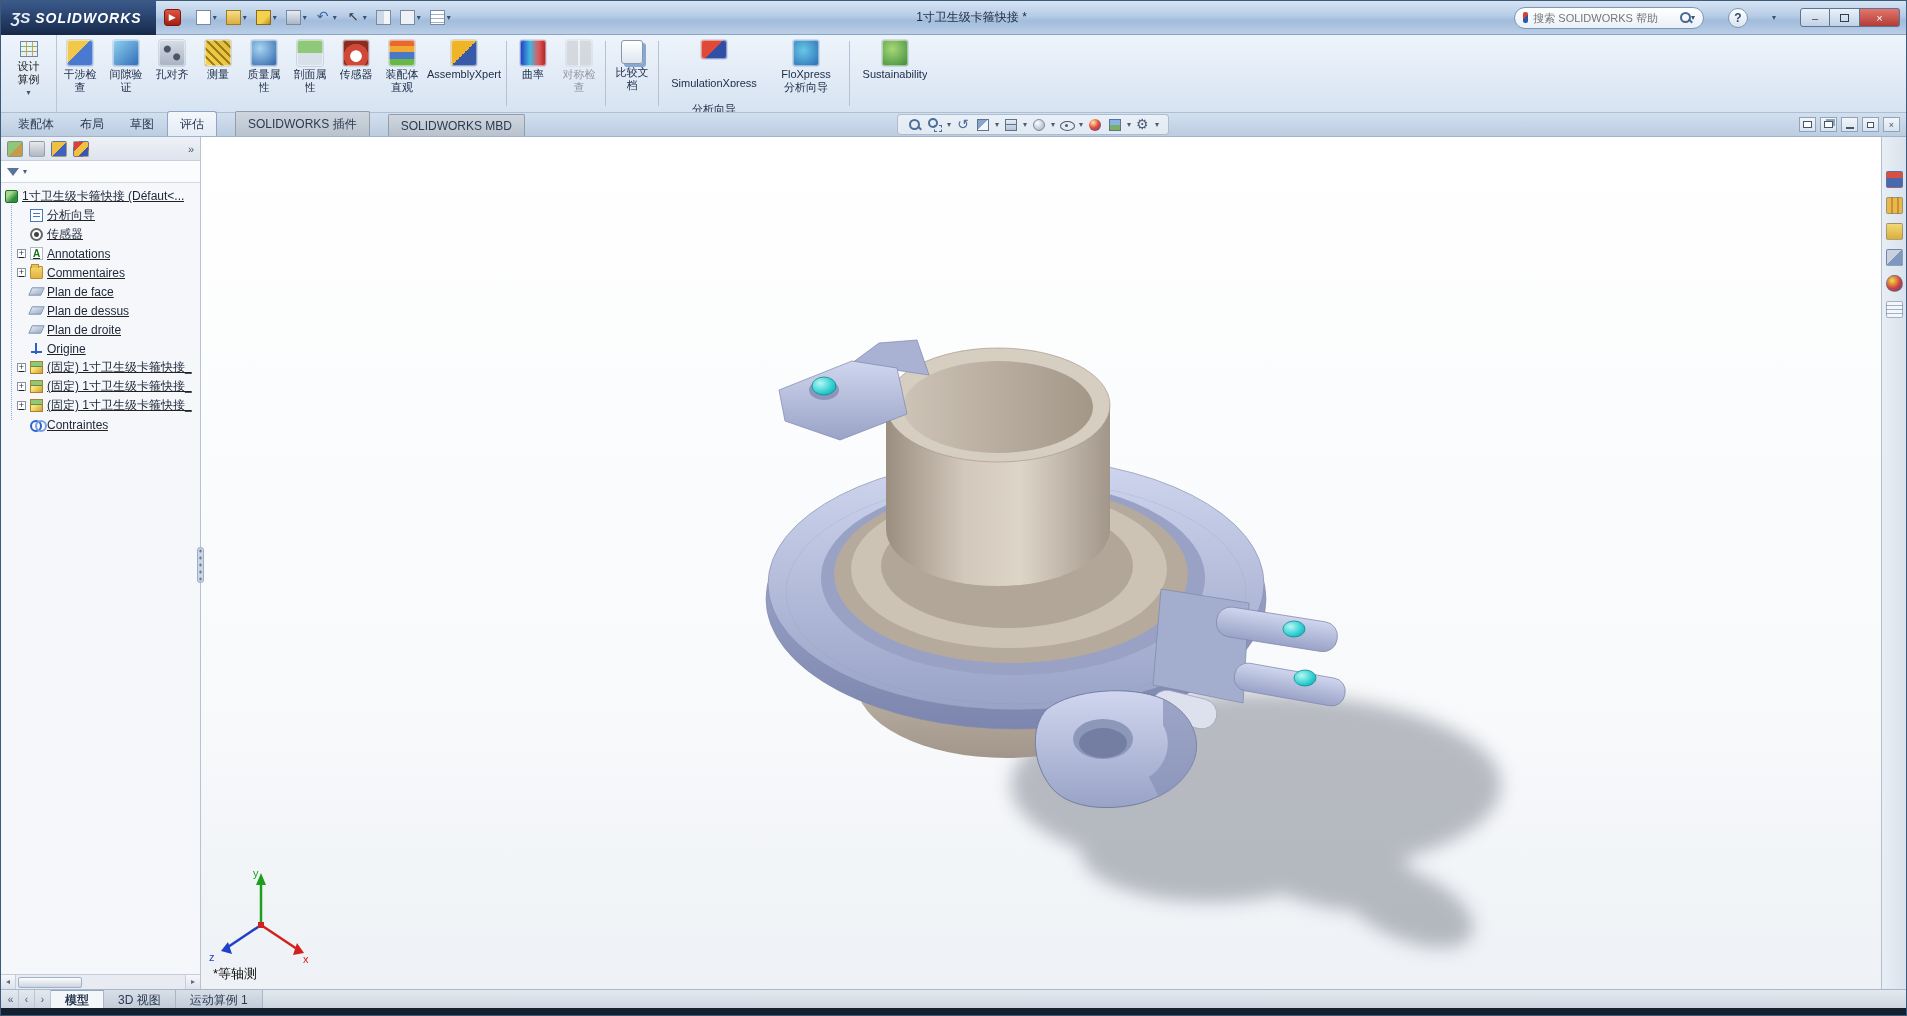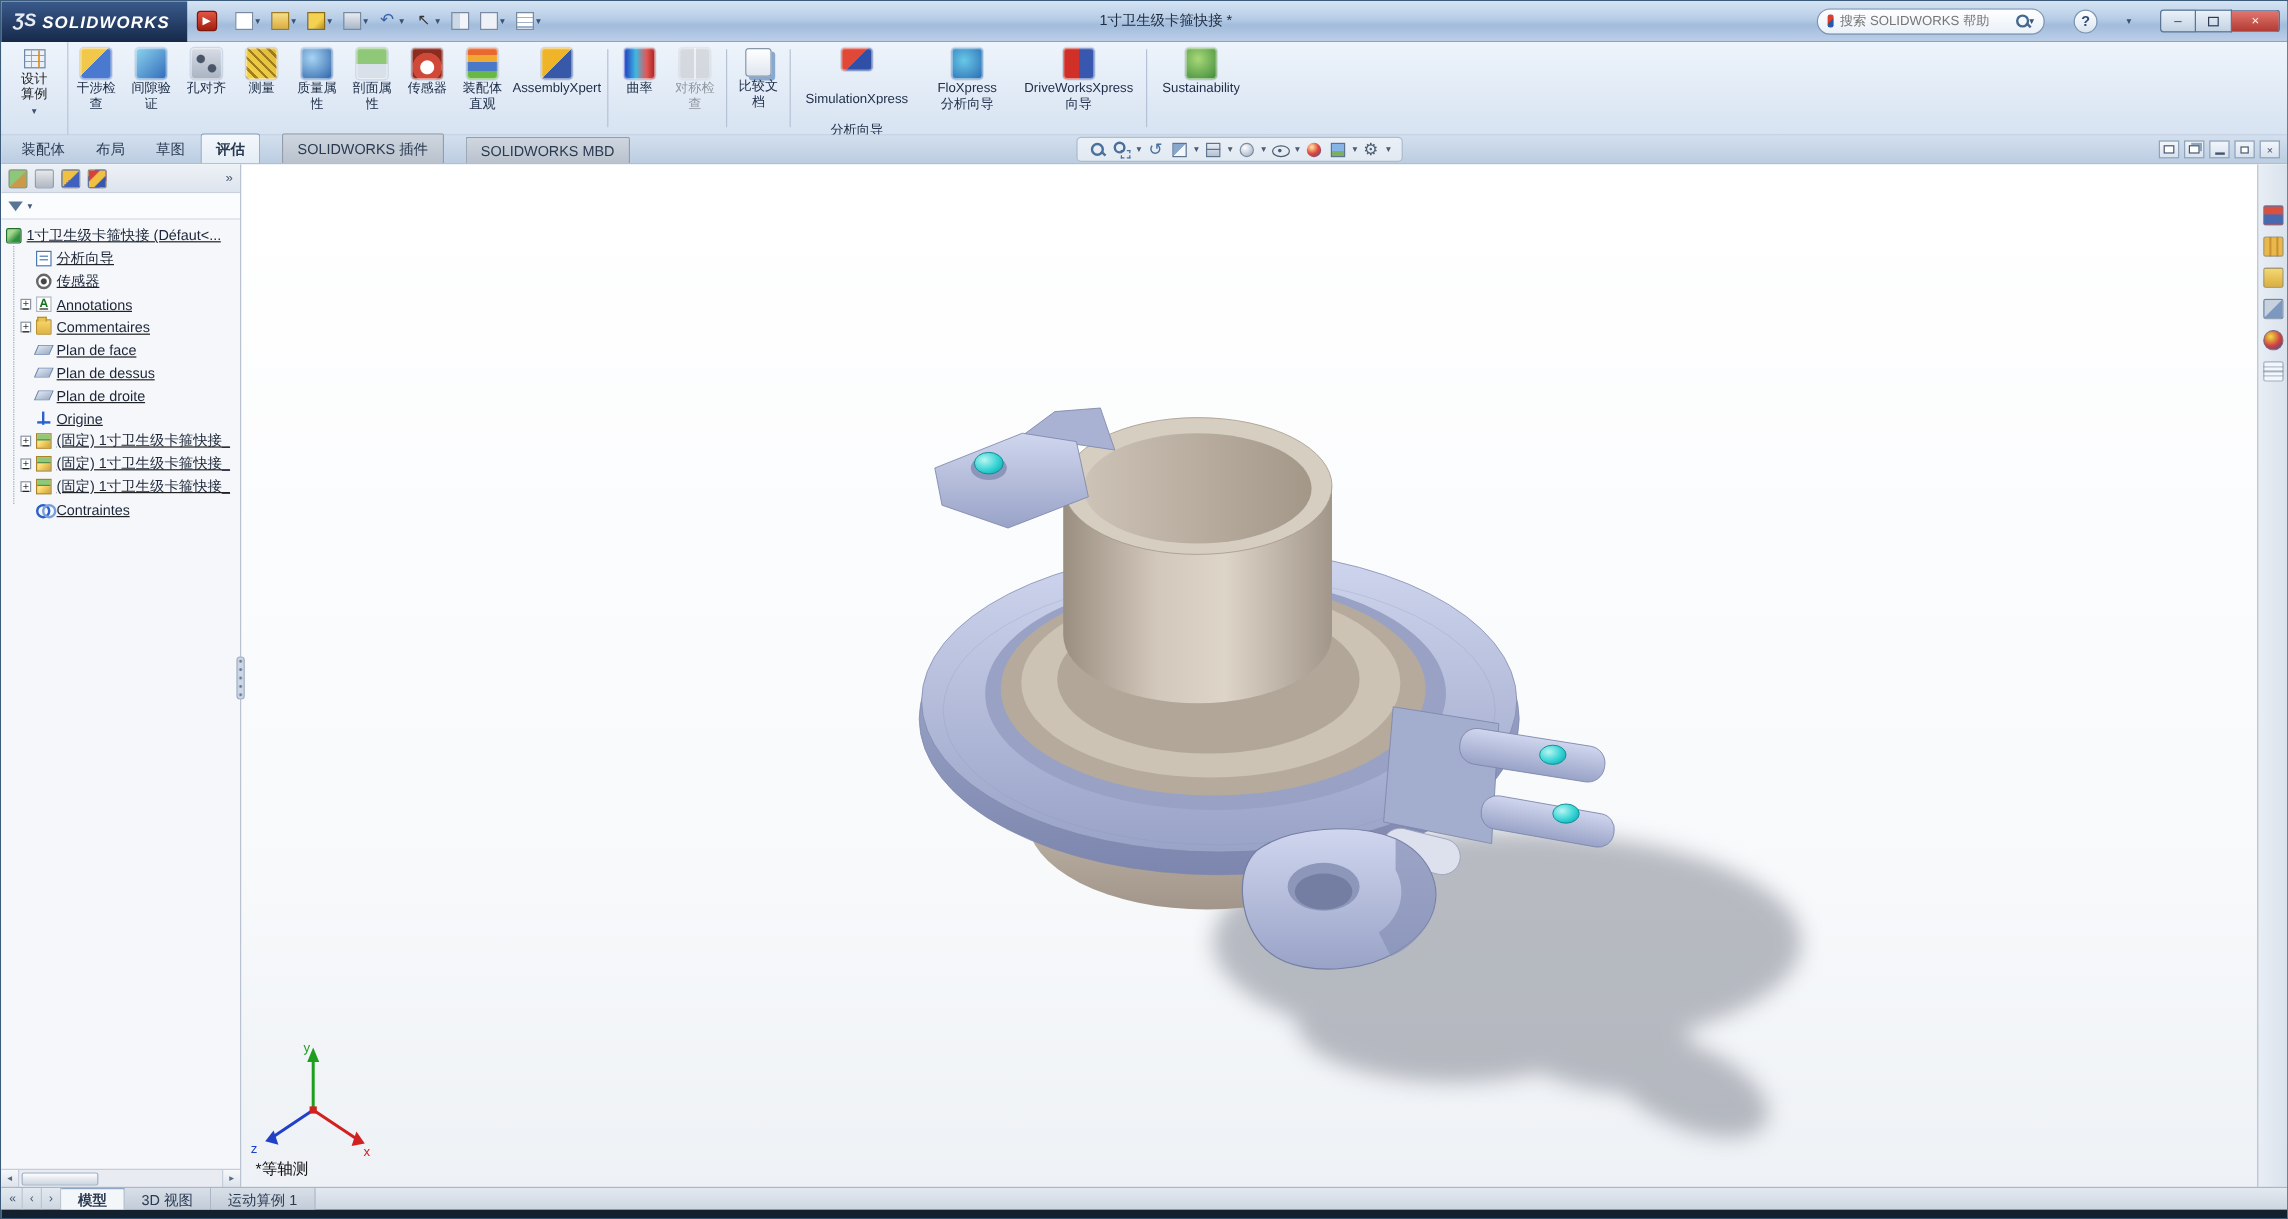--- a/index.html
+++ b/index.html
@@ -76,21 +76,21 @@
   .ric12 { background:linear-gradient(135deg,#e04838 0 50%,#3050a8 50%); }
   .ric13 { background:radial-gradient(circle at 40% 40%,#68c8e8,#2868b0); }
   .ric14 { background:linear-gradient(90deg,#d03028 50%,#3858b0 50%); }
   .ric15 { background:radial-gradient(circle at 40% 35%,#a8d878,#3a8838); }
   .rsep { width:1px; background:#b4c2d6; margin:6px 3px; }
 
   
   .tabrow { position:absolute; left:0; top:112px; right:0; height:24px;
     background:linear-gradient(#d2dfee,#bccde1); border-bottom:1px solid #9fb2ca; display:flex; align-items:flex-end; padding-left:4px; }
   .tab { padding:4px 12px 3px; font-size:12px; color:#2a3a52; border:1px solid transparent; border-bottom:none; white-space:nowrap; }
-  .tab.active { background:linear-gradient(#f4f8fc,#e4ecf5); border-color:#8fa; border-color:#8ea6c2; border-radius:3px 3px 0 0; font-weight:bold; }
+  .tab.active { background:linear-gradient(#f4f8fc,#e4ecf5); border-color:#8fa; border-color:#8ea6c2; border-radius:3px 3px 0 0; font-weight:normal; }
   .tab.addin { background:linear-gradient(#cfd6df,#b9c2cd); border:1px solid #939ea9; border-bottom:none; border-radius:2px 2px 0 0; margin-left:18px; }
   .hud { position:absolute; left:896px; top:1px; height:21px; display:flex; align-items:center; gap:2px; padding:0 8px;
     background:rgba(255,255,255,.55); border:1px solid rgba(150,168,190,.7); border-radius:4px; }
   .hic { width:18px; height:18px; position:relative; display:inline-block; }
   .hcaret { font-size:8px; color:#4c5c72; margin:0 1px; }
   .hic.magi::before { content:""; position:absolute; left:3px; top:3px; width:7px; height:7px; border:2px solid #4a6f9b; border-radius:50%; }
   .hic.magi::after { content:""; position:absolute; left:11px; top:11px; width:5px; height:2px; background:#4a6f9b; transform:rotate(45deg); }
   .hic.magarea::before { content:""; position:absolute; left:2px; top:2px; width:6px; height:6px; border:2px solid #4a6f9b; border-radius:50%; }
   .hic.magarea::after { content:""; position:absolute; right:2px; bottom:2px; width:6px; height:5px; border:1px dashed #4a6f9b; }
   .hic.prev::before { content:"\21BA"; position:absolute; left:3px; top:0; font-size:14px; color:#4a6f9b; }
@@ -319,25 +319,20 @@
     <div class="rbtn wide104">
         <span class="ric ric12"></span>
         <span class="rl1">SimulationXpress</span>
         <span class="rl2">分析向导</span>
       </div>
     <div class="rbtn wide80">
         <span class="ric ric13"></span>
         <span class="rl1">FloXpress</span>
         <span class="rl2">分析向导</span>
       </div>
-    <div class="rbtn wide106">
-        <span class="ric ric14"></span>
-        <span class="rl1">DriveWorksXpress</span>
-        <span class="rl2">向导</span>
-      </div>
     <span class="rsep"></span>
     <div class="rbtn wide84">
         <span class="ric ric15"></span>
         <span class="rl1">Sustainability</span>
         <span class="rl2"></span>
       </div>
   </div>
 
   <div class="tabrow">
     <div class="tab">装配体</div>

